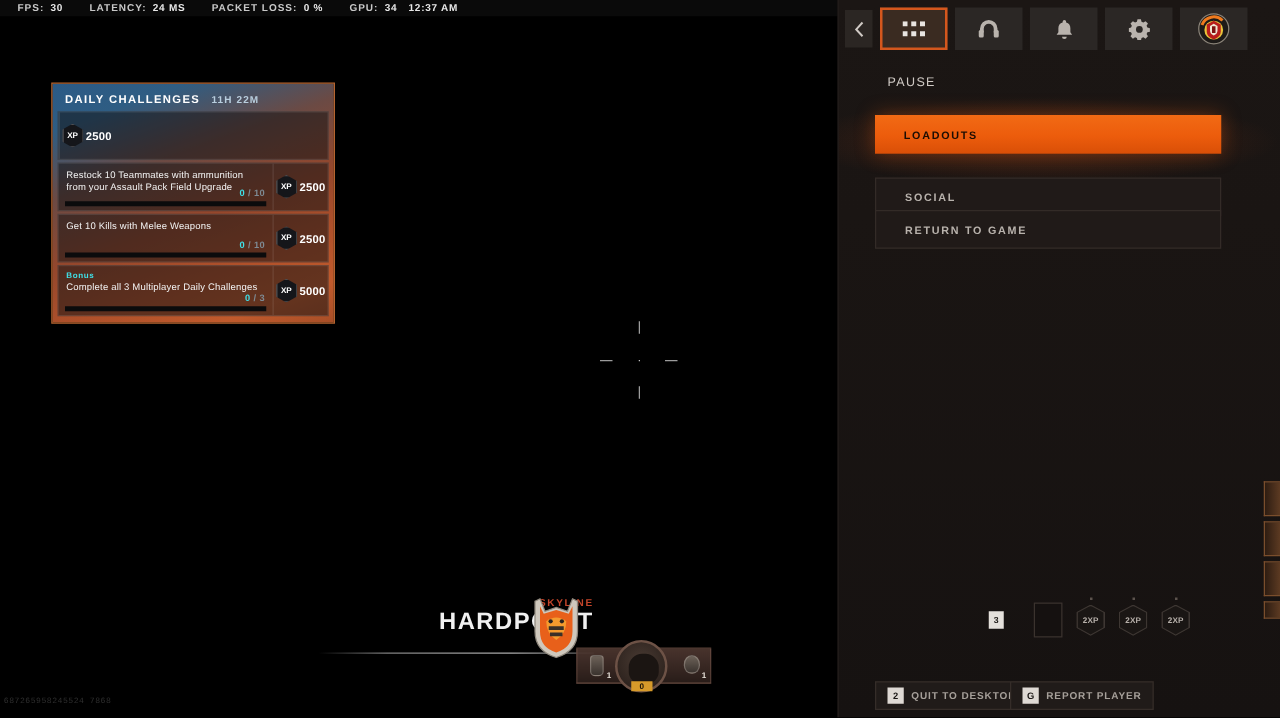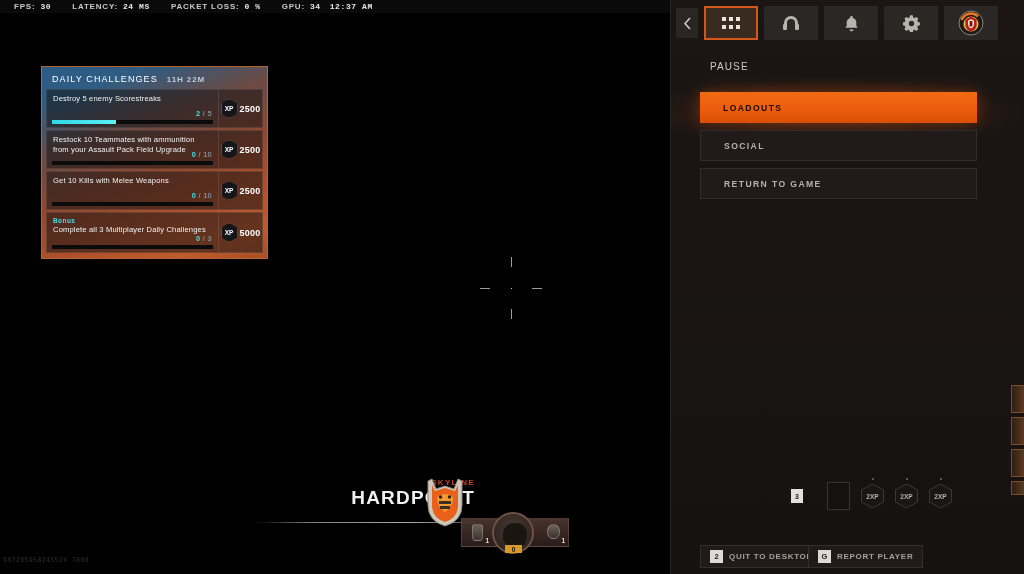--- a/index.html
+++ b/index.html
@@ -15,21 +15,21 @@
     position: absolute; left: 0; top: 0; width: 670px; height: 13px;
     background: #0a0a0a; display: flex; align-items: center;
     padding-left: 2px; gap: 9px;
   }
   .perf-item { display: flex; align-items: flex-end; gap: 5px; padding-left: 12px; }
   .perf-label {
     font-size: 8px; font-weight: bold; letter-spacing: 0.8px;
     color: #c8c8c8; font-family: "Liberation Sans", sans-serif;
   }
   .perf-val {
-    font-size: 8px; font-weight: bold; letter-spacing: 0.6px; color: #e8e8e8; font-family: Liberation Mono, monospace;
+    font-size: 8px; font-weight: bold; letter-spacing: 0.6px; color: #e8e8e8;
   }
 
   
   #match-banner {
     position: absolute; left: 66px; top: 39px; width: 170px; height: 17px;
     background: linear-gradient(90deg, #171614 0%, #211d16 35%, #1a1713 70%, #0d0c0b 100%);
     display: flex; align-items: center; justify-content: center; gap: 5px;
     border-top: 1px solid #2a2317;
   }
   #match-banner .mtxt {
@@ -46,21 +46,21 @@
 
   
   #challenges {
     position: absolute; left: 41px; top: 66px; width: 227px; height: 193px;
     background: linear-gradient(160deg, #2b5a86 0%, #2f5d83 14%, #6b4a44 34%,
                 #95472c 55%, #b1512a 74%, #c05a2c 88%, #a84e27 100%);
     border: 1px solid #b5642f; padding: 3px 4px 4px 4px;
   }
   #ch-head { display: flex; align-items: baseline; gap: 9px; padding: 4px 5px 5px 6px; }
   #ch-title {
-    font-size: 9px; font-weight: normal; letter-spacing: 1.1px; color: #ffffff; text-align: center;
+    font-size: 9px; font-weight: bold; letter-spacing: 1.1px; color: #ffffff; text-align: center;
   }
   #ch-timer { font-size: 8px; font-weight: bold; letter-spacing: 0.9px; color: #b9cede; }
 
   .ch-row {
     position: relative; display: flex; height: 39px; margin-bottom: 2px;
     background: rgba(18,18,20,0.52);
     border: 1px solid rgba(255,255,255,0.10);
   }
   .ch-row.r4 { height: 41px; margin-bottom: 12px; }
   .ch-main { flex: 1; position: relative; padding: 4px 6px 0 6px; }
@@ -303,31 +303,20 @@
   </div>
 
 
   <div id="challenges">
     <div id="ch-head">
       <span id="ch-title">DAILY CHALLENGES</span>
       <span id="ch-timer">11H 22M</span>
     </div>
 
     <div class="ch-row">
-      <div class="ch-main">
-        <div class="ch-desc">Destroy 5 enemy Scorestreaks</div>
-        <div class="ch-count">
-          <b>2</b>
-          <span>/</span>
-          <span>5</span>
-        </div>
-        <div class="ch-bar">
-          <div class="ch-fill" style="width: 40%;"></div>
-        </div>
-      </div>
       <div class="ch-xp">
         <span class="hexbadge">
             <span>XP</span>
           </span>
         <span class="ch-xpval">2500</span>
       </div>
     </div>
 
     <div class="ch-row">
       <div class="ch-main">
@@ -486,21 +475,21 @@
           <rect x="11.6" y="11" width="2.8" height="5.4" fill="#7d1010"></rect>
         </svg>
       </div>
     </div>
 
     <div id="pause-label" style="left:27px;">PAUSE</div>
 
     <div class="menu-btn selected" style="top:92px;">
       <span class="mlabel">LOADOUTS</span>
     </div>
-    <div class="menu-btn" style="top:130px;">
+    <div class="menu-btn" style="top:142px;">
       <span class="mlabel">SOCIAL</span>
     </div>
     <div class="menu-btn" style="top:168px;">
       <span class="mlabel">RETURN TO GAME</span>
     </div>
 
     <div id="token-row">
       <div id="stack-badge">
         <span>3</span>
       </div>

